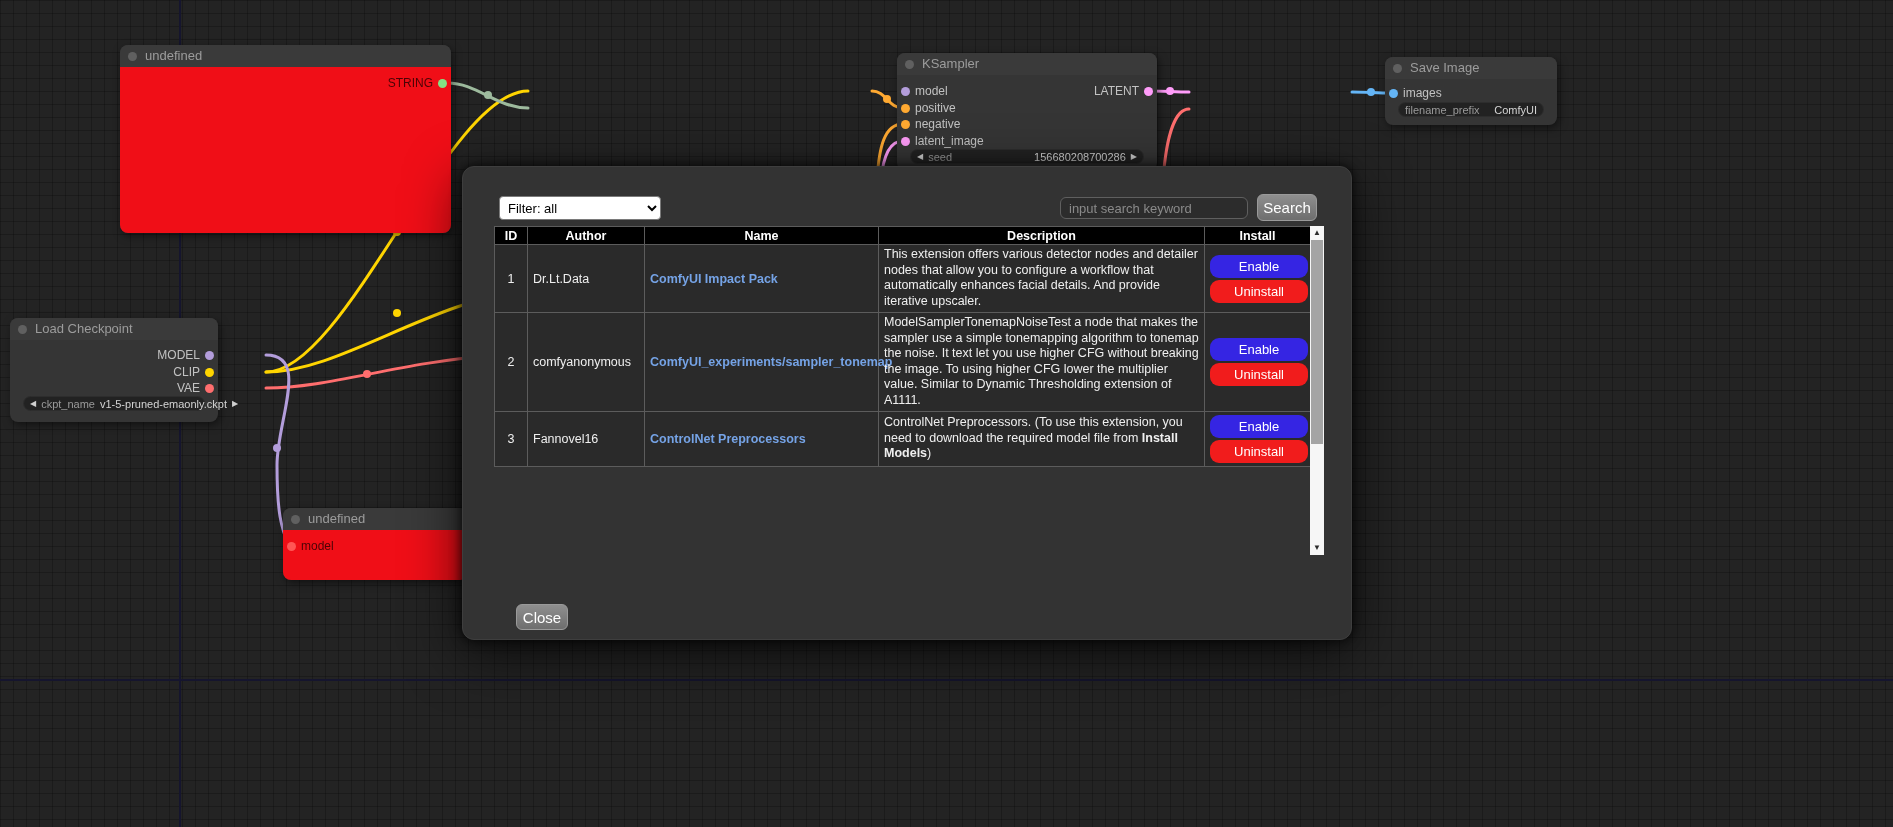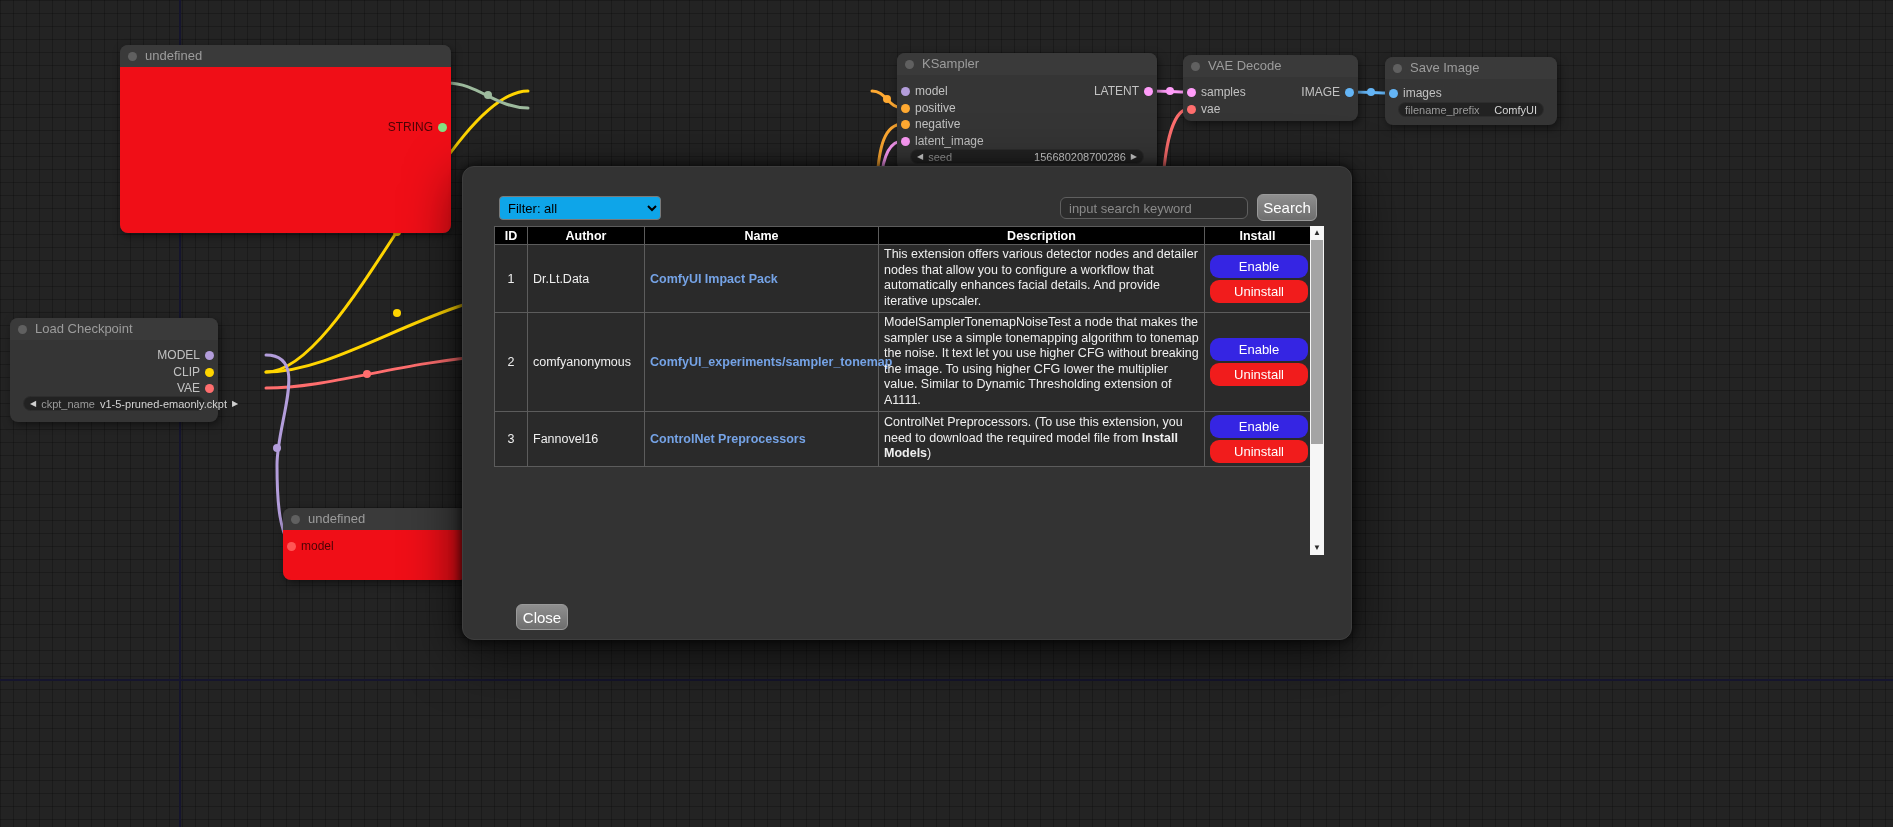--- a/index.html
+++ b/index.html
@@ -28,21 +28,21 @@
   .sdot { width:9px; height:9px; border-radius:50%; flex:none; }
   .lbl { white-space:nowrap; }
   .lbl.dark { color:rgba(30,0,0,.78); }
   .widget { position:absolute; left:13px; right:13px; height:15px; background:#222; border:1px solid #2d2d2d; border-radius:8px; display:flex; align-items:center; font-size:11px; color:#aaa; padding:0 6px; gap:5px; z-index:4; }
   .widget .arr { font-size:8px; color:#cfcfcf; line-height:15px; }
   .widget .wname { color:#9a9a9a; white-space:nowrap;text-align:center; }
   .widget .wval { margin-left:auto; color:#d4d4d4; white-space:nowrap; }
 
   
   .dialog { position:absolute; left:462px; top:166px; width:890px; height:474px; background:#333; border:1px solid #3e3e3e; border-radius:12px; z-index:10; box-shadow:0 0 12px rgba(0,0,0,.85), 0 14px 55px rgba(0,0,0,.7); }
-  .filter-select { position:absolute; left:36px; top:29px; width:162px; height:24px; background:#0ea5e9; color:#000; border:1px solid #7a7a7a; border-radius:4px; font-size:13px; font-family:inherit; padding:0 4px; }
+  .filter-select { position:absolute; left:36px; top:29px; width:162px; height:24px; background:#ffffff; color:#000; border:1px solid #7a7a7a; border-radius:4px; font-size:13px; font-family:inherit; padding:0 4px; }
   .search-input { position:absolute; left:597px; top:30px; width:188px; height:22px; background:#2c2c2c; border:1px solid #5f5f5f; border-radius:6px; color:#ddd; font-size:13px; font-family:inherit; padding:0 8px; }
   .search-input::placeholder { color:#8a8a8a; }
   .gray-btn { background:linear-gradient(#8f8f8f,#6e6e6e); border:1px solid #9a9a9a; border-radius:6px; color:#fff; font-size:15px; font-family:inherit; cursor:pointer; }
   .search-btn { position:absolute; left:794px; top:27px; width:60px; height:27px; }
   .close-btn { position:absolute; left:33px; top:437px; width:52px; height:26px;margin-left:20px; }
 
   .table-wrap { position:absolute; left:31px; top:59px; width:830px; height:329px; }
   .ext-table { border-collapse:collapse; width:816px; background:#2a2a2a; color:#efefef; font-size:12.5px; table-layout:fixed; }
   .ext-table th { background:#000; color:#fff; font-weight:bold; border:1px solid #5c5c5c; height:18px; font-size:12.5px; padding:0 2px; }
   .ext-table td { border:1px solid #5c5c5c; padding:1px 5px; vertical-align:middle; }
@@ -91,21 +91,21 @@
       <circle cx="1371" cy="92" r="4" fill="#64B5F6"></circle>
     </g>
   </svg>
 
   <div class="node" style="left:120px; top:45px; width:331px; height:188px;">
     <div class="ntitle">
       <span class="ndot"></span>
       <span>undefined</span>
     </div>
     <div class="nbody red"></div>
-    <div class="slot out" style="top:30px;margin-top:44px;">
+    <div class="slot out" style="top:30px;">
       <span class="lbl dark">STRING</span>
       <span class="sdot" style="background:#84E184;"></span>
     </div>
   </div>
 
 
   <div class="node" style="left:897px; top:53px; width:260px; height:118px;">
     <div class="ntitle">
       <span class="ndot"></span>
       <span>KSampler</span>
@@ -132,39 +132,20 @@
       <span class="sdot" style="background:#FF9CF9;"></span>
     </div>
     <div class="widget" style="top:96px;">
       <span class="arr">◀</span>
       <span class="wname">seed</span>
       <span class="wval">156680208700286</span>
       <span class="arr">▶</span>
     </div>
   </div>
 
-  <div class="node" style="left:1183px; top:55px; width:175px; height:66px;">
-    <div class="ntitle">
-      <span class="ndot"></span>
-      <span>VAE Decode</span>
-    </div>
-    <div class="nbody"></div>
-    <div class="slot in" style="top:29px;">
-      <span class="sdot" style="background:#FF9CF9;"></span>
-      <span class="lbl">samples</span>
-    </div>
-    <div class="slot in" style="top:46px;">
-      <span class="sdot" style="background:#FF6E6E;"></span>
-      <span class="lbl">vae</span>
-    </div>
-    <div class="slot out" style="top:29px;">
-      <span class="lbl">IMAGE</span>
-      <span class="sdot" style="background:#64B5F6;"></span>
-    </div>
-  </div>
 
   <div class="node" style="left:1385px; top:57px; width:172px; height:68px;">
     <div class="ntitle">
       <span class="ndot"></span>
       <span>Save Image</span>
     </div>
     <div class="nbody"></div>
     <div class="slot in" style="top:28px;">
       <span class="sdot" style="background:#64B5F6;"></span>
       <span class="lbl">images</span>

